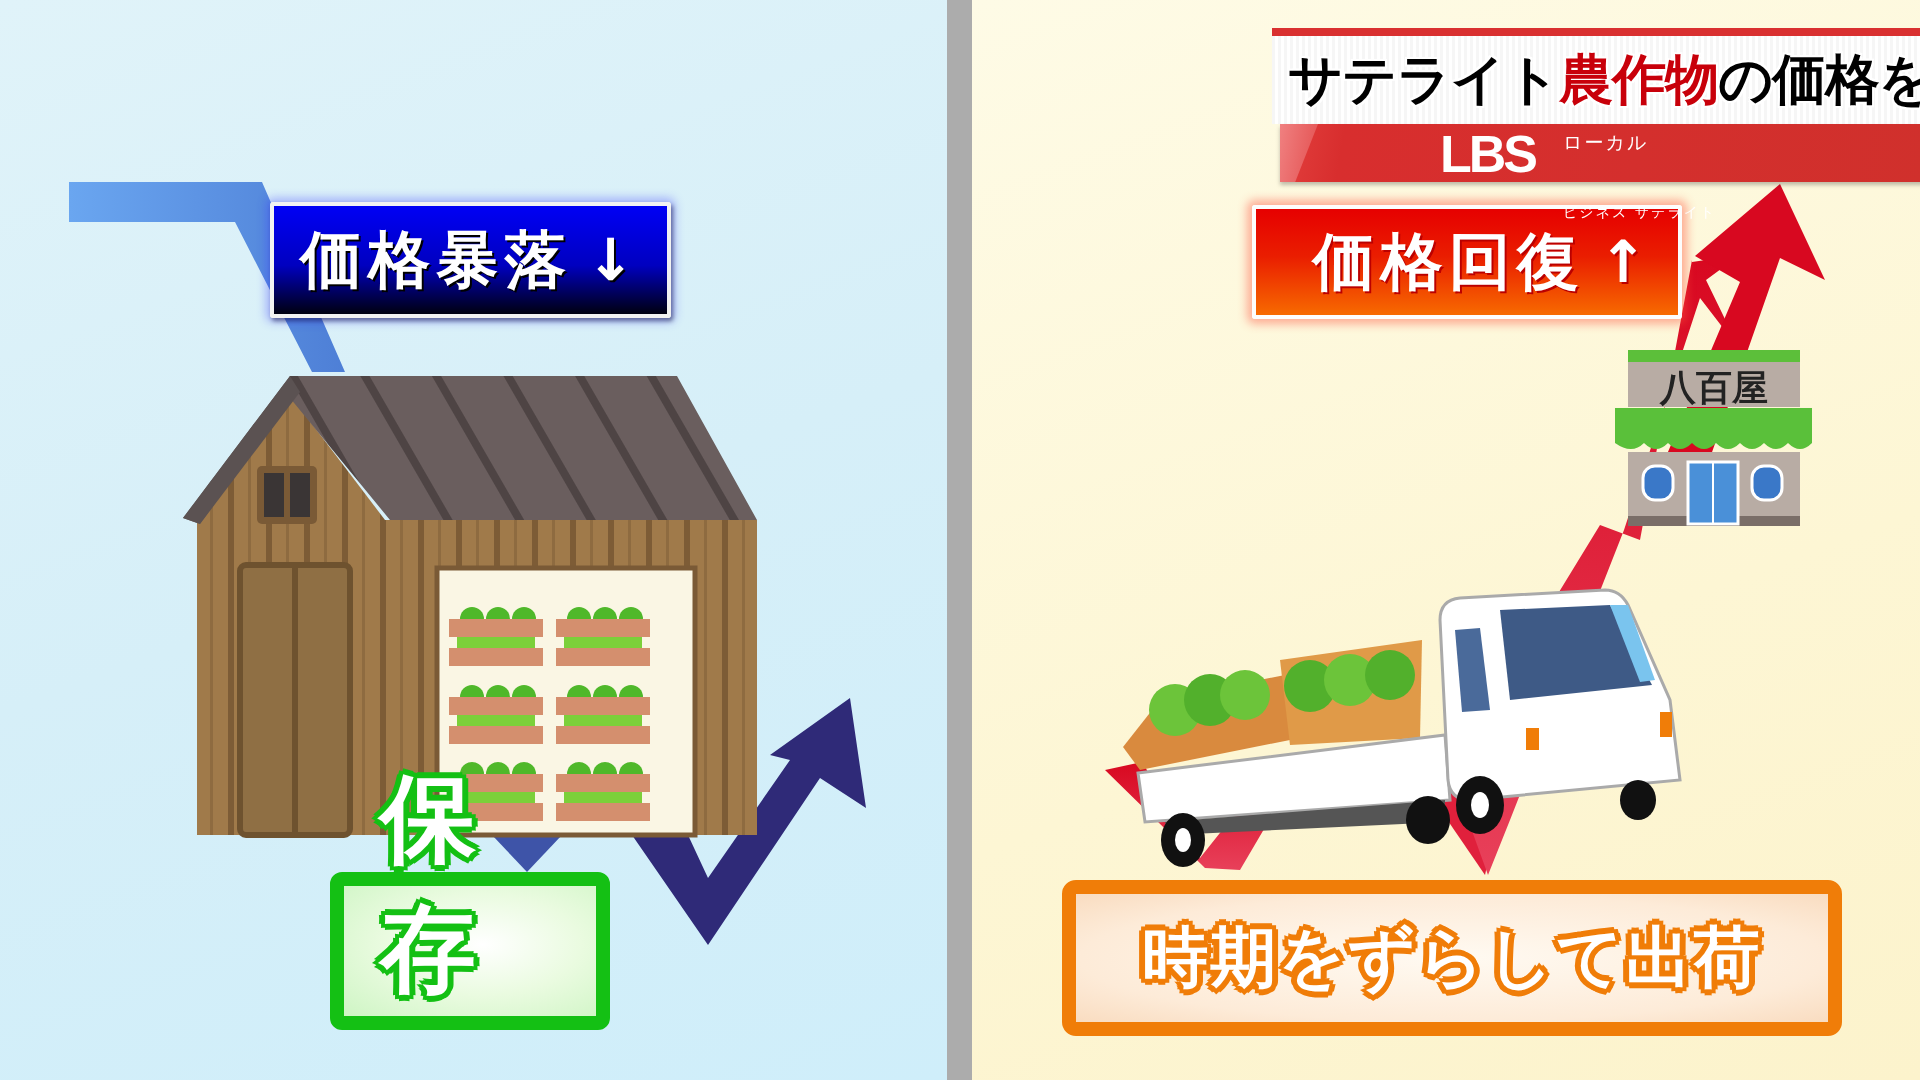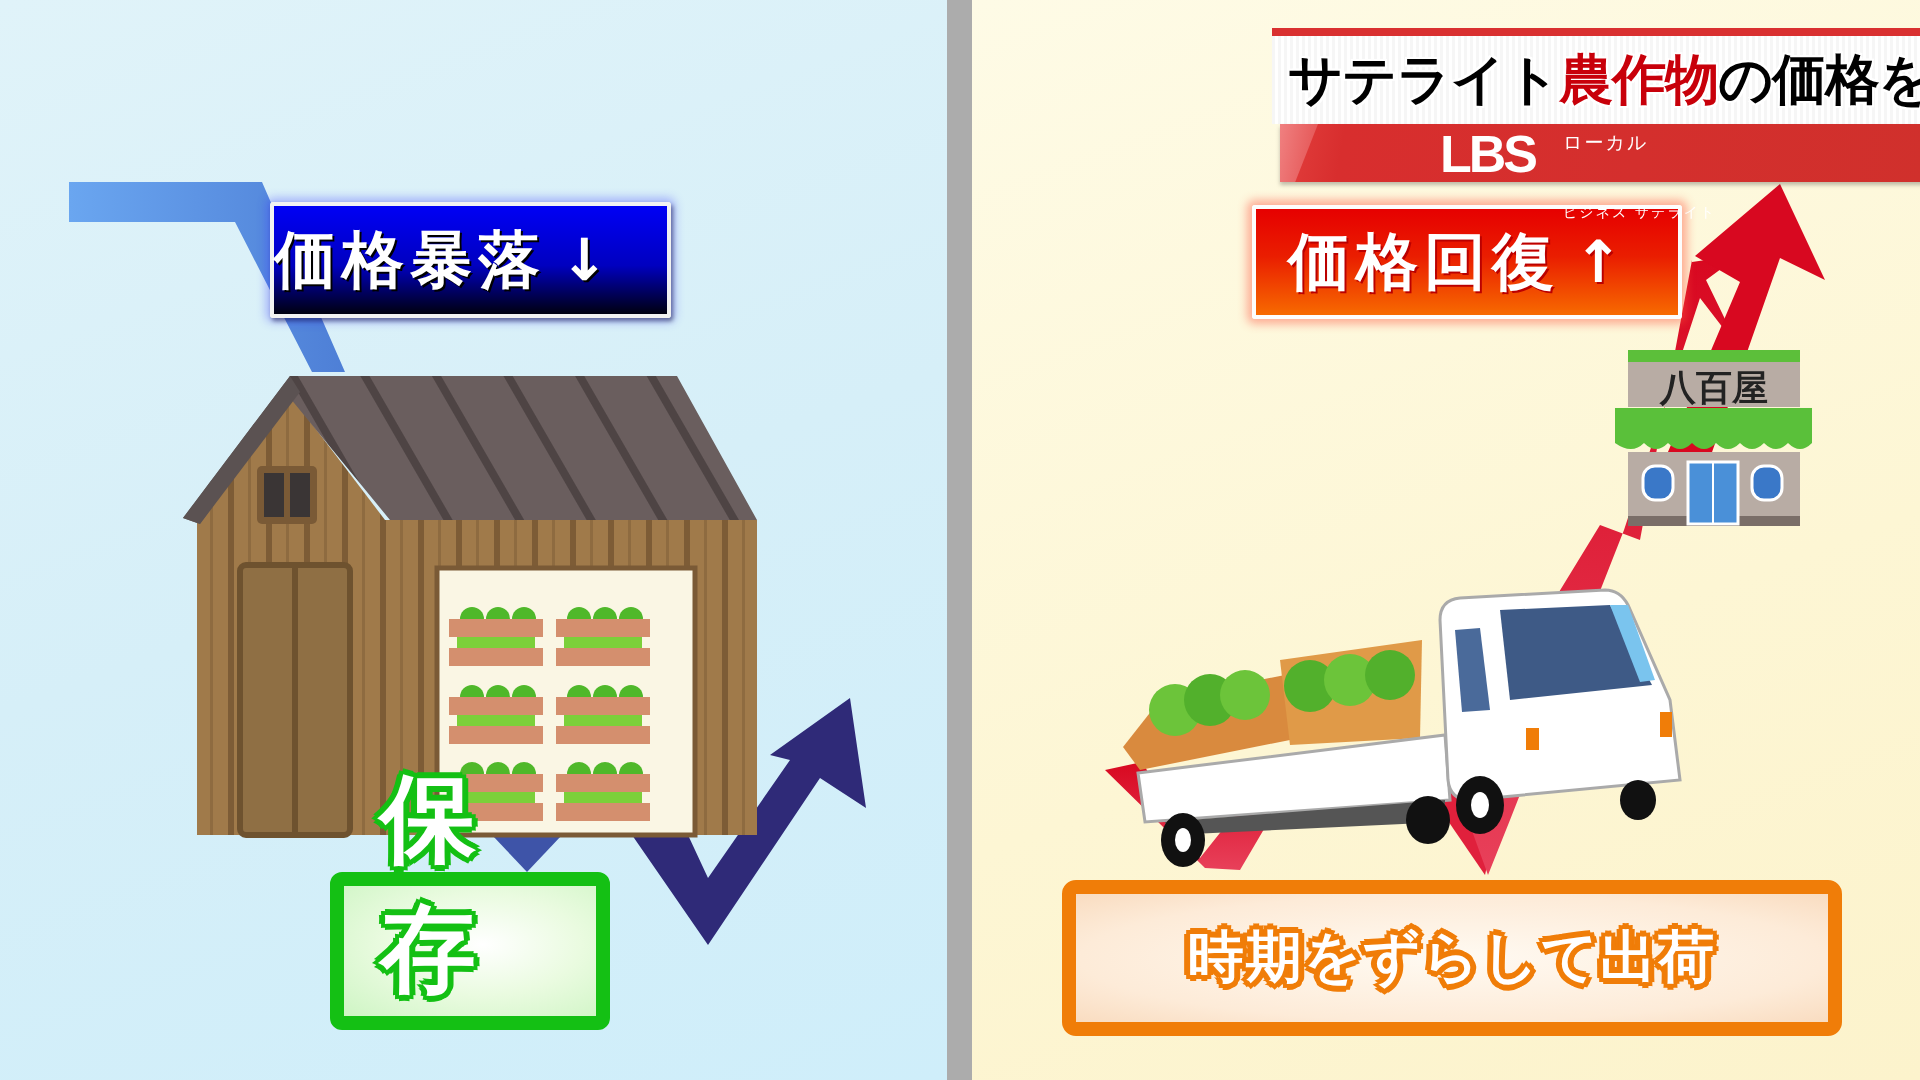--- a/index.html
+++ b/index.html
@@ -1,28 +1,28 @@
 <!DOCTYPE html>
 <html><head>
 <meta charset="utf-8">
 <style>
   html,body{margin:0;padding:0;}
   body{width:1920px;height:1080px;position:relative;overflow:hidden;font-family:"DejaVu Sans","Liberation Sans",sans-serif;}
   .panel-left{position:absolute;left:0;top:0;width:947px;height:1080px;background:linear-gradient(160deg,#e0f3f9 0%,#d6eff8 50%,#cfeefa 100%);}
   .divider{position:absolute;left:947px;top:0;width:25px;height:1080px;background:#acacac;}
   .panel-right{position:absolute;left:972px;top:0;width:948px;height:1080px;background:linear-gradient(160deg,#fefbe6 0%,#fdf6d4 60%,#fcf3cc 100%);}
   svg.layer{position:absolute;left:0;top:0;}
-  .label-box{position:absolute;display:flex;align-items:center;justify-content:flex-start;color:#fff;font-weight:bold;letter-spacing:6px;}
+  .label-box{position:absolute;display:flex;align-items:center;justify-content:center;color:#fff;font-weight:bold;letter-spacing:6px;}
   .label-drop{left:270px;top:202px;width:393px;height:108px;border:4px solid #f2f2f2;border-radius:3px;background:linear-gradient(180deg,#0000f5 0%,#0000c0 55%,#000010 100%);font-size:62px;box-shadow:0 0 10px 4px rgba(60,60,255,0.35),2px 3px 4px rgba(0,0,0,0.5);text-shadow:2px 2px 0 #000;}
   .label-recover{left:1252px;top:205px;width:390px;height:106px;border:4px solid #fdfdfd;border-radius:3px;background:linear-gradient(180deg,#e60000 0%,#ea1e00 45%,#f76a00 100%);font-size:62px;box-shadow:0 0 10px 5px rgba(255,80,60,0.45);text-shadow:2px 2px 0 #b00;padding-left:32px;}
   .arrow-glyph{margin-left:14px;font-size:58px;}
   .box-storage{position:absolute;left:330px;top:872px;width:252px;height:130px;border:14px solid #14c014;border-radius:12px;background:radial-gradient(ellipse at 55% 45%,#ffffff 0%,#eafbe0 50%,#cef5c4 100%);display:flex;align-items:flex-end;justify-content:center;}
   .box-storage span{font-size:96px;font-weight:bold;color:#fff;letter-spacing:36px;margin-left:36px;-webkit-text-stroke:0;text-shadow:0 0 0 #14c014,4px 0 0 #14c014,-4px 0 0 #14c014,0 4px 0 #14c014,0 -4px 0 #14c014,4px 4px 0 #14c014,-4px -4px 0 #14c014,4px -4px 0 #14c014,-4px 4px 0 #14c014,6px 0 0 #14c014,-6px 0 0 #14c014,0 6px 0 #14c014,0 -6px 0 #14c014;}
   .box-ship{position:absolute;left:1062px;top:880px;width:752px;height:128px;border:14px solid #f07d08;border-radius:14px;background:radial-gradient(ellipse at 50% 50%,#fffaf2 0%,#fdebd8 70%,#f9dcc0 100%);display:flex;align-items:center;justify-content:center;}
-  .box-ship span{font-size:56px;font-weight:bold;color:#fff;letter-spacing:2px;text-shadow:4px 0 0 #f07d08,-4px 0 0 #f07d08,0 4px 0 #f07d08,0 -4px 0 #f07d08,4px 4px 0 #f07d08,-4px -4px 0 #f07d08,4px -4px 0 #f07d08,-4px 4px 0 #f07d08,6px 0 0 #f07d08,-6px 0 0 #f07d08,0 6px 0 #f07d08,0 -6px 0 #f07d08;}
+  .box-ship span{font-size:66px;font-weight:bold;color:#fff;letter-spacing:2px;text-shadow:4px 0 0 #f07d08,-4px 0 0 #f07d08,0 4px 0 #f07d08,0 -4px 0 #f07d08,4px 4px 0 #f07d08,-4px -4px 0 #f07d08,4px -4px 0 #f07d08,-4px 4px 0 #f07d08,6px 0 0 #f07d08,-6px 0 0 #f07d08,0 6px 0 #f07d08,0 -6px 0 #f07d08;}
   .banner{position:absolute;left:1272px;top:28px;width:648px;height:154px;}
   .banner-topline{position:absolute;left:0;top:0;width:648px;height:8px;background:#d93030;}
   .banner-title{position:absolute;left:0;top:8px;width:648px;height:88px;background:repeating-linear-gradient(90deg,#f6f6f6 0 3px,#ffffff 3px 6px);display:flex;align-items:center;padding-left:16px;box-sizing:border-box;}
   .banner-title span{font-size:54px;font-weight:bold;color:#000;letter-spacing:-1px;text-shadow:2px 2px 0 #fff,-2px -2px 0 #fff,2px -2px 0 #fff,-2px 2px 0 #fff;white-space:nowrap;}
   .banner-title .hl{color:#c8000a;}
   .banner-band{position:absolute;left:8px;top:96px;width:648px;height:58px;background:linear-gradient(100deg,#e3403e 0%,#d82e2e 10%,#d0302c 100%);box-shadow:0 3px 4px rgba(0,0,0,0.25);}
   .banner-band-stripe{position:absolute;left:0;top:0;width:38px;height:58px;background:linear-gradient(100deg,#f08080 0%,#e35050 100%);clip-path:polygon(0 0,100% 0,40% 100%,0 100%);}
   .lbs-logo{position:absolute;left:160px;top:2px;font-size:52px;font-weight:bold;color:#fff;letter-spacing:-3px;font-family:"Liberation Sans",sans-serif;line-height:56px;}
   .lbs-line1{position:absolute;left:283px;top:6px;font-size:19px;color:#fff;letter-spacing:2px;text-align:right;}
   .lbs-line2{position:absolute;left:283px;top:32px;font-size:14px;color:#fff;letter-spacing:2px;margin-top:48px;}

